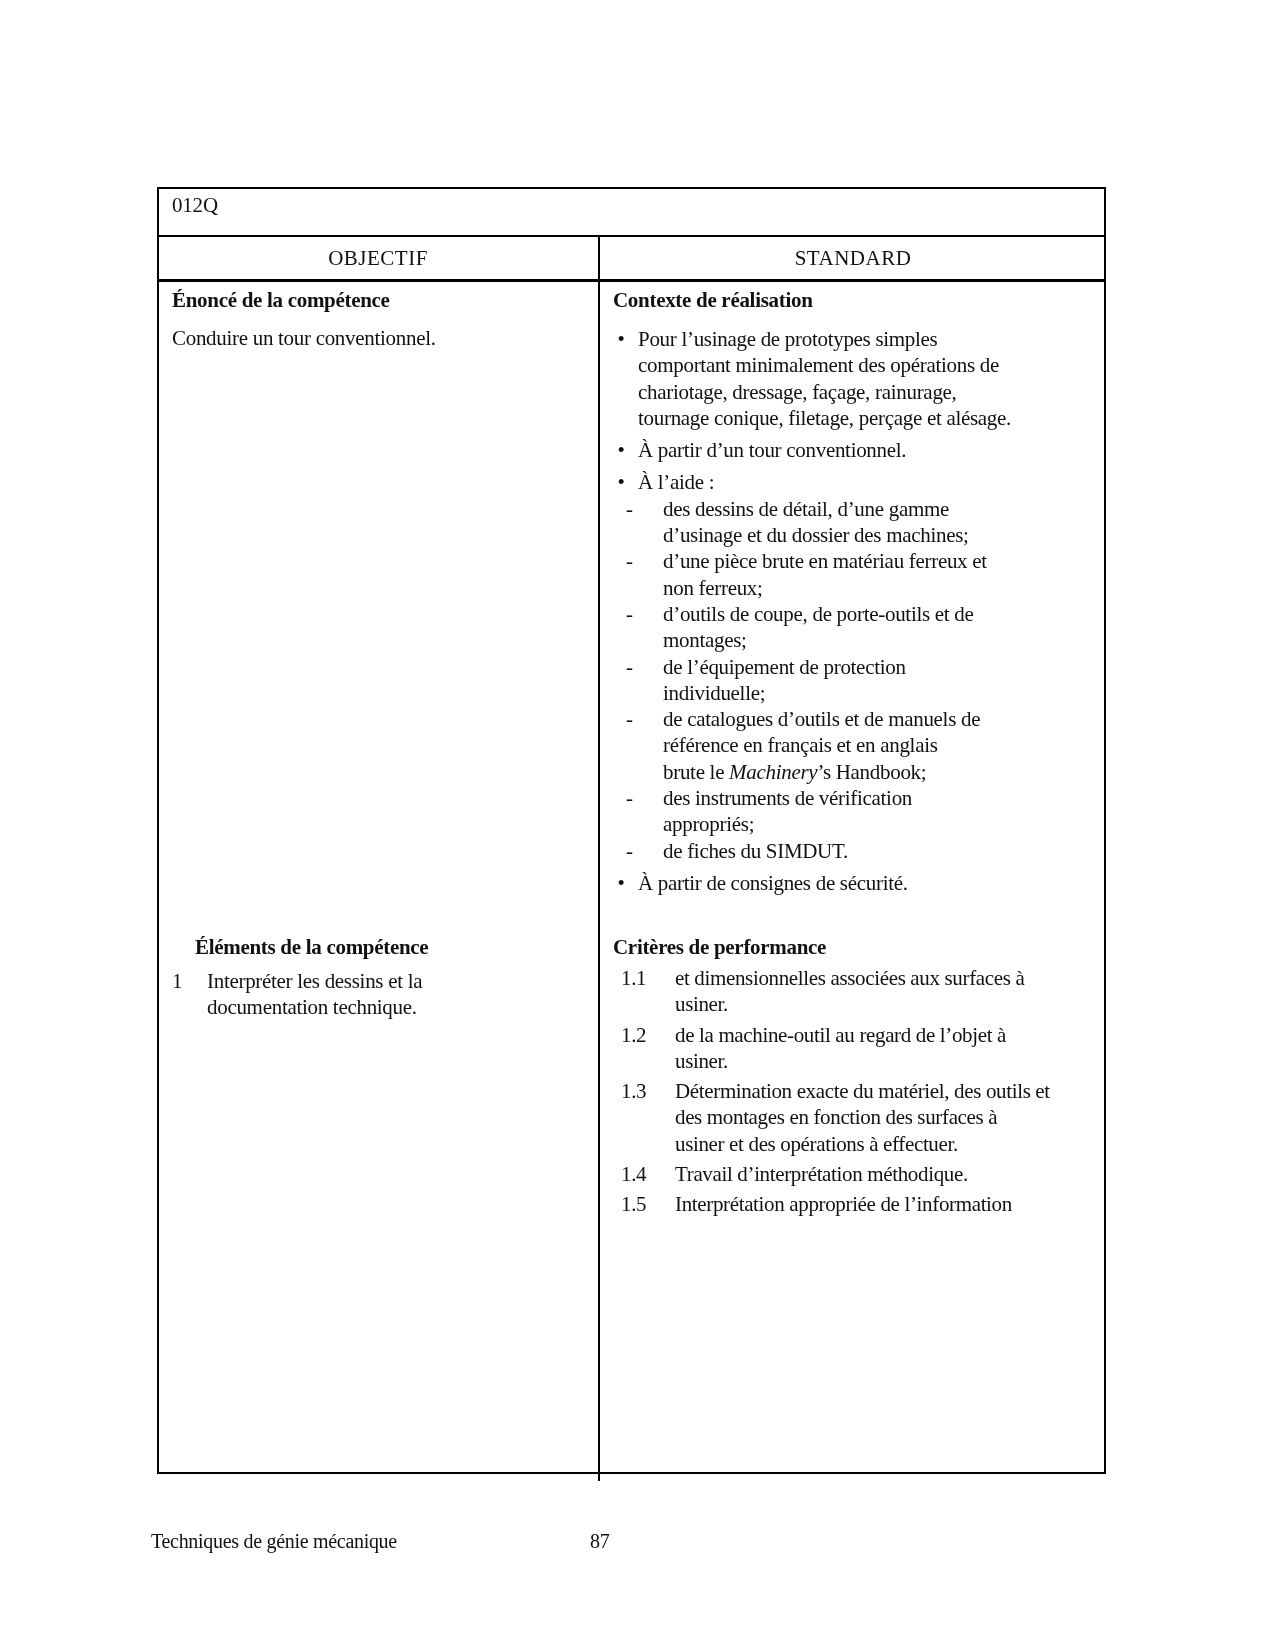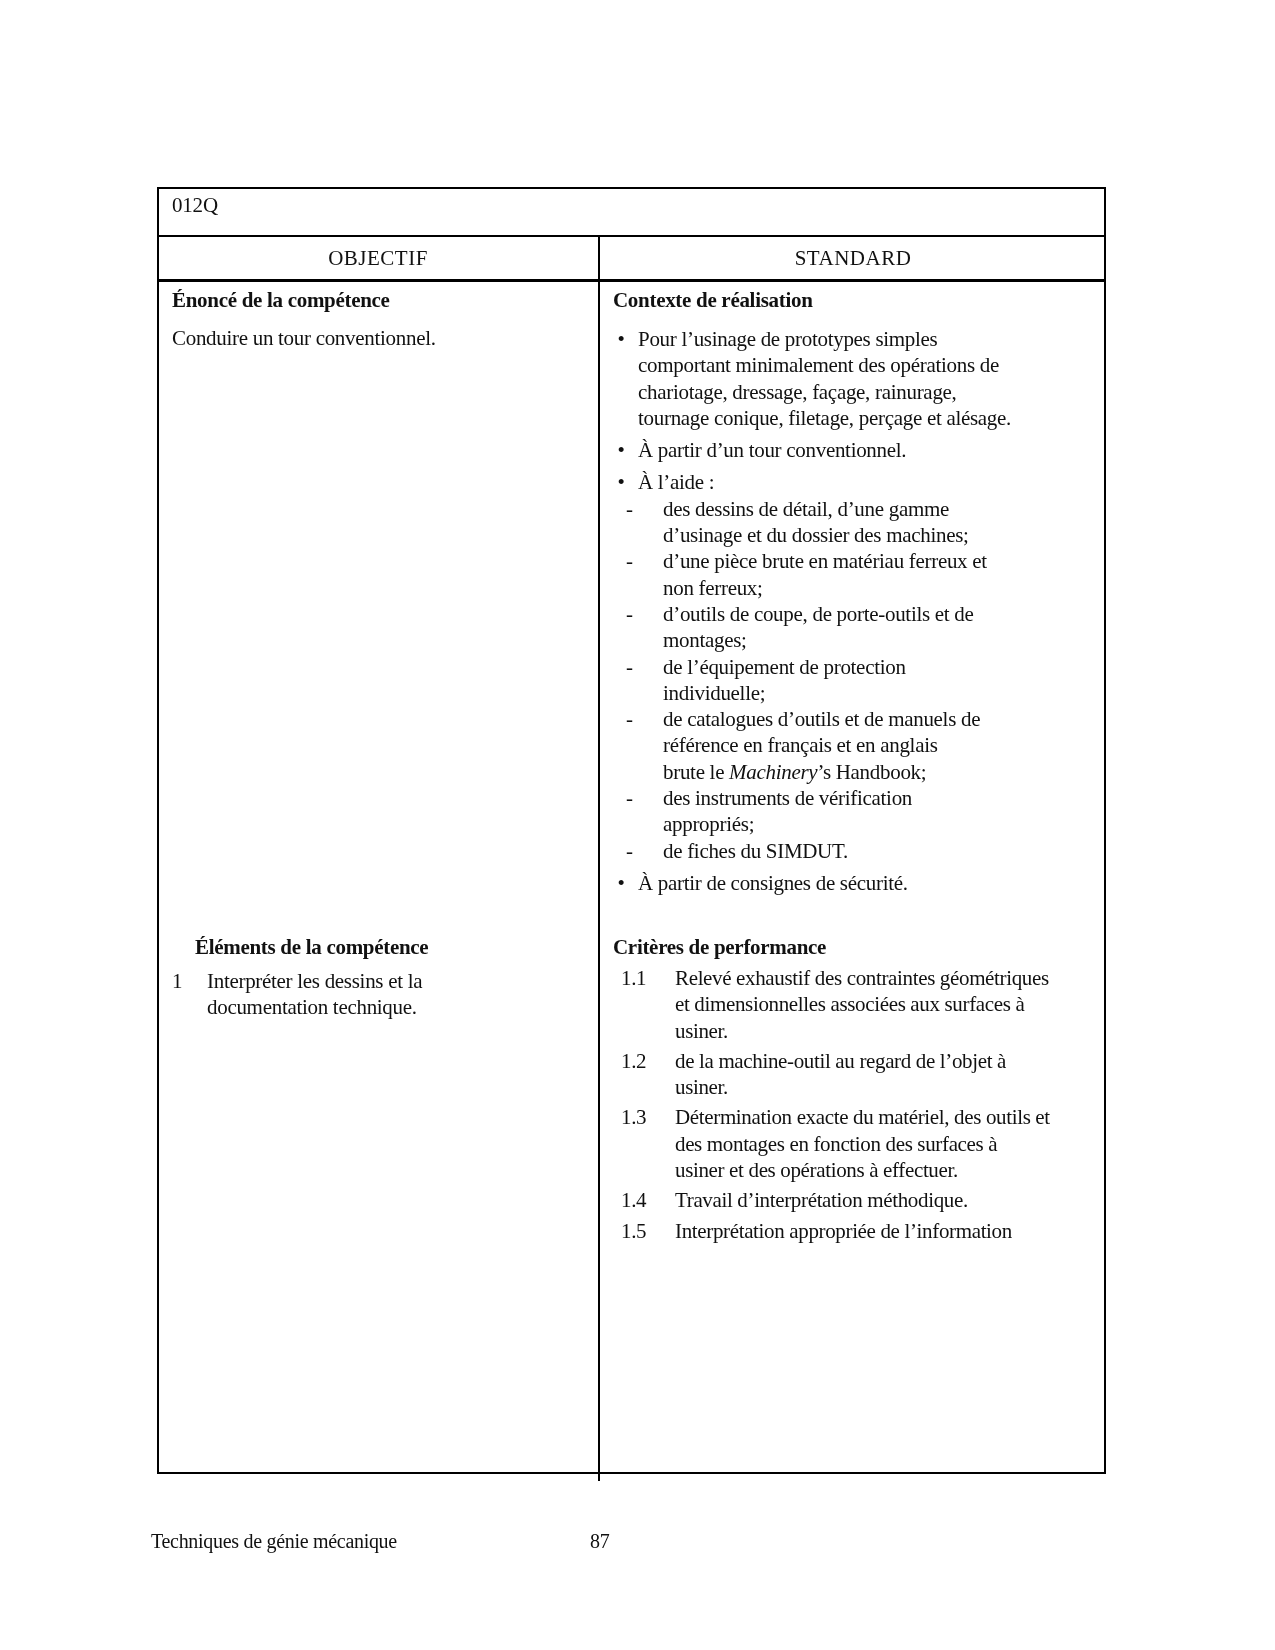--- a/index.html
+++ b/index.html
@@ -135,21 +135,20 @@
   <div class="elem-item">
     <span class="num">1</span>
     <div>Interpréter les dessins et la</div>
     <div>documentation technique.</div>
   </div>
 
   <div class="section-title" style="left:613px; top:934px;">Critères de performance</div>
   <ul class="crit-list">
     <li class="crit-item">
       <span class="num">1.1</span>
-      <div>Relevé exhaustif des contraintes géométriques</div>
       <div>et dimensionnelles associées aux surfaces à</div>
       <div>usiner.</div>
     </li>
     <li class="crit-item">
       <span class="num">1.2</span>
       <div>de la machine-outil au regard de l’objet à</div>
       <div>usiner.</div>
     </li>
     <li class="crit-item">
       <span class="num">1.3</span>

